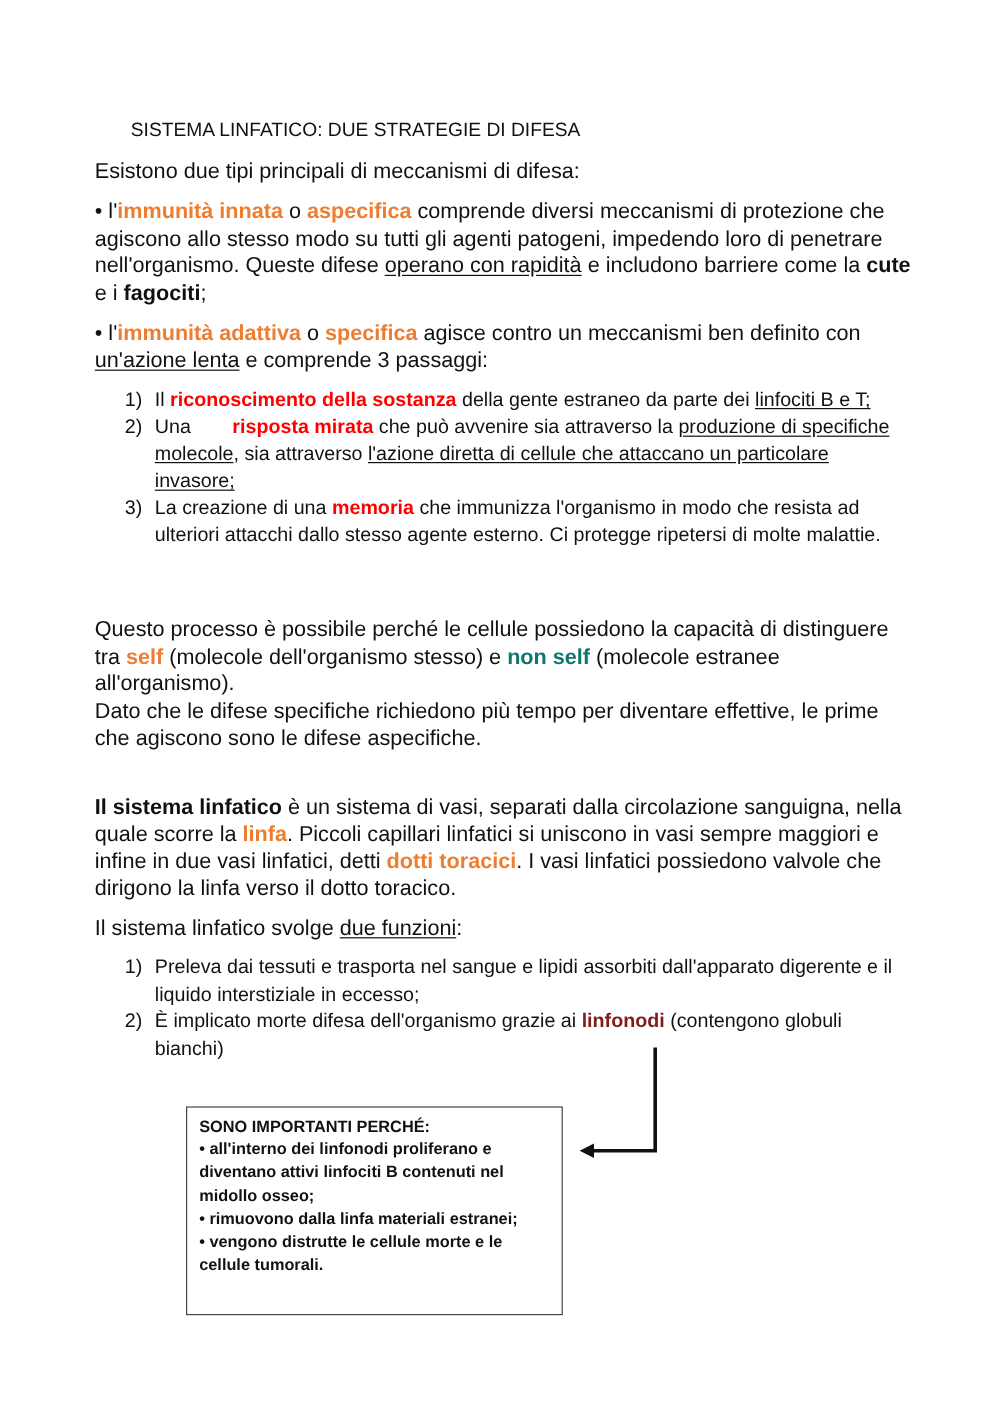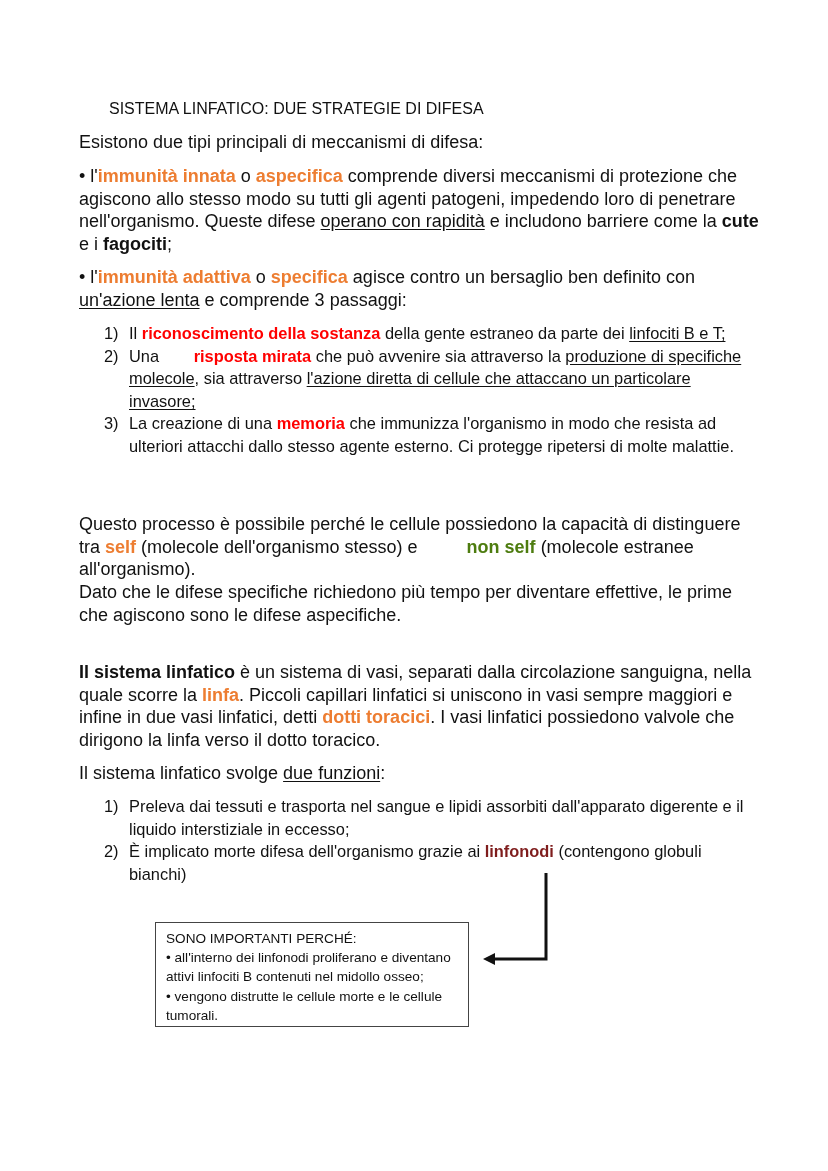--- a/index.html
+++ b/index.html
@@ -12,47 +12,47 @@
   .title { position: absolute; top: 98px; left: 0; font-weight: normal; font-size: 16px; margin-left: 30px; }
   .orange { color: #ed7d31; font-weight: bold; }
   .red { color: #ff0000; font-weight: bold; }
   .b { font-weight: bold; }
   .u { text-decoration: underline; text-underline-offset: 2px; }
   .abs { position: absolute; left: 0; width: 680px; }
   ol.steps { margin: 0; padding: 0; list-style: none; }
   ol.steps li { position: relative; padding-left: 50px; font-size: 16.4px; line-height: 22.6px; }
   ol.steps li .num { position: absolute; left: 25px; top: 0; }
   .box {
-    position: absolute; left: 155px; top: 922px; width: 314px; height: 105px;
+    position: absolute; left: 155px; top: 922px; width: 314px; height: 174px;
     border: 1.5px solid #444444; box-sizing: border-box; padding: 6px 8px 0 10px;
-    font-size: 13.6px; line-height: 19.2px; color: #111111;
+    font-size: 13.6px; line-height: 19.2px; color: #111111; font-weight: bold;
   }
   .box div { margin: 0; }
   svg.arrow { position: absolute; left: 475px; top: 868px; overflow: visible; }
 </style>
 </head>
 <body>
 
 <div class="page">
 
   <div class="title p">SISTEMA LINFATICO: DUE STRATEGIE DI DIFESA</div>
 
   <p class="p abs" style="top:131px">Esistono due tipi principali di meccanismi di difesa:</p>
 
   <p class="p abs" style="top:165px"><span>• l'</span><span class="orange" style="color: rgb(237, 125, 49);">immunità innata</span><span> o </span><span class="orange" style="color: rgb(237, 125, 49);">aspecifica</span><span> comprende diversi meccanismi di protezione che agiscono allo stesso modo su tutti gli agenti patogeni, impedendo loro di penetrare nell'organismo. Queste difese </span><span class="u">operano con rapidità</span><span> e includono barriere come la </span><span class="b">cute</span><span> e i </span><span class="b">fagociti</span><span>;</span></p>
 
-  <p class="p abs" style="top:266px"><span>• l'</span><span class="orange" style="color: rgb(237, 125, 49);">immunità adattiva</span><span> o </span><span class="orange" style="color: rgb(237, 125, 49);">specifica</span><span> agisce contro un bersaglio ben definito con </span><span class="u">un'azione lenta</span><span> e comprende 3 passaggi:</span></p>
+  <p class="p abs" style="top:266px"><span>• l'</span><span class="orange" style="color: rgb(237, 125, 49);">immunità adattiva</span><span> o </span><span class="orange" style="color: rgb(237, 125, 49);">specifica</span><span> agisce contro un meccanismi ben definito con </span><span class="u">un'azione lenta</span><span> e comprende 3 passaggi:</span></p>
 
   <ol class="steps abs" style="top:322px">
     <li><span class="num">1)</span><span>Il </span><span class="red" style="color: rgb(255, 0, 0);">riconoscimento della sostanza</span><span> della gente estraneo da parte dei </span><span class="u">linfociti B e T;</span></li>
     <li><span class="num">2)</span><span>Una </span><span class="red" style="color: rgb(255, 0, 0); padding-left: 30px;">risposta mirata</span><span> che può avvenire sia attraverso la </span><span class="u">produzione di specifiche molecole</span><span>, sia attraverso </span><span class="u">l'azione diretta di cellule che attaccano un particolare invasore;</span></li>
     <li><span class="num">3)</span><span>La creazione di una </span><span class="red" style="color: rgb(255, 0, 0);">memoria</span><span> che immunizza l'organismo in modo che resista ad ulteriori attacchi dallo stesso agente esterno. Ci protegge ripetersi di molte malattie.</span></li>
   </ol>
 
-  <p class="p abs" style="top:513px"><span>Questo processo è possibile perché le cellule possiedono la capacità di distinguere tra </span><span class="orange" style="color: rgb(237, 125, 49);">self</span><span> (molecole dell'organismo stesso) e </span><span class="orange" style="color: #4d7c0f; margin-left: 44px;">non self</span><span> (molecole estranee all'organismo).</span></p>
+  <p class="p abs" style="top:513px"><span>Questo processo è possibile perché le cellule possiedono la capacità di distinguere tra </span><span class="orange" style="color: rgb(237, 125, 49);">self</span><span> (molecole dell'organismo stesso) e </span><span class="orange" style="color: #0f766e;">non self</span><span> (molecole estranee all'organismo).</span></p>
 
   <p class="p abs" style="top:581px">Dato che le difese specifiche richiedono più tempo per diventare effettive, le prime che agiscono sono le difese aspecifiche.</p>
 
   <p class="p abs" style="top:661px"><span class="b">Il sistema linfatico</span><span> è un sistema di vasi, separati dalla circolazione sanguigna, nella quale scorre la </span><span class="orange" style="color: rgb(237, 125, 49);">linfa</span><span>. Piccoli capillari linfatici si uniscono in vasi sempre maggiori e infine in due vasi linfatici, detti </span><span class="orange" style="color: rgb(237, 125, 49);">dotti toracici</span><span>. I vasi linfatici possiedono valvole che dirigono la linfa verso il dotto toracico.</span></p>
 
   <p class="p abs" style="top:762px"><span>Il sistema linfatico svolge </span><span class="u">due funzioni</span><span>:</span></p>
 
   <ol class="steps abs" style="top:795px">
     <li><span class="num">1)</span><span>Preleva dai tessuti e trasporta nel sangue e lipidi assorbiti dall'apparato digerente e il liquido interstiziale in eccesso;</span></li>
     <li><span class="num">2)</span><span>È implicato morte difesa dell'organismo grazie ai </span><span class="orange" style="color: #7f1d1d;">linfonodi</span><span> (contengono globuli bianchi)</span></li>
@@ -60,14 +60,15 @@
 </div>
 
 <svg class="arrow" width="80" height="100">
   <polyline points="71,5 71,91 16,91" fill="none" stroke="#111111" stroke-width="3"></polyline>
   <polygon points="8,91 20,85 20,97" fill="#111111"></polygon>
 </svg>
 
 <div class="box">
   <div>SONO IMPORTANTI PERCHÉ:</div>
   <div>• all'interno dei linfonodi proliferano e diventano attivi linfociti B contenuti nel midollo osseo;</div>
+  <div>• rimuovono dalla linfa materiali estranei;</div>
   <div>• vengono distrutte le cellule morte e le cellule tumorali.</div>
 </div>
 
 </body></html>

